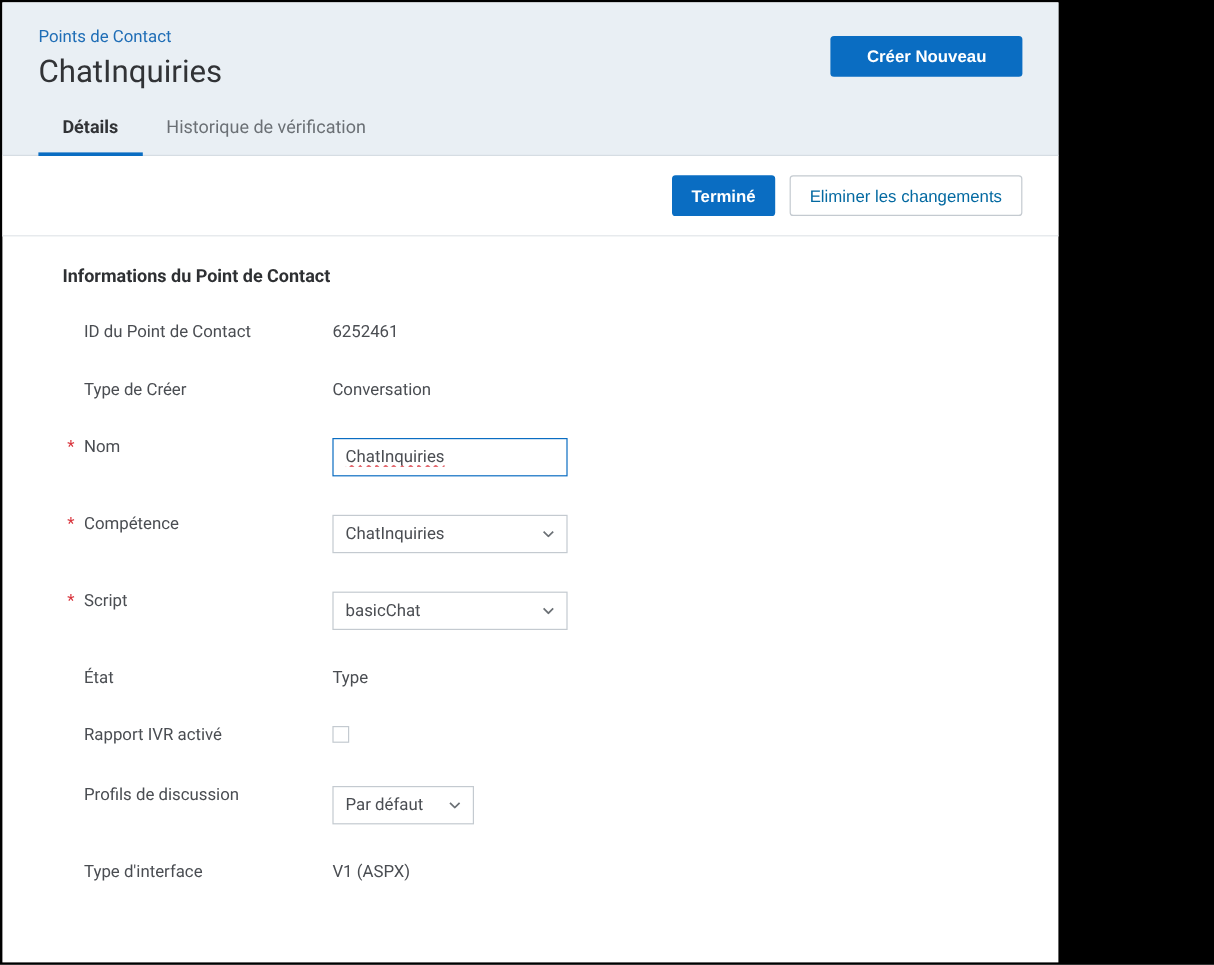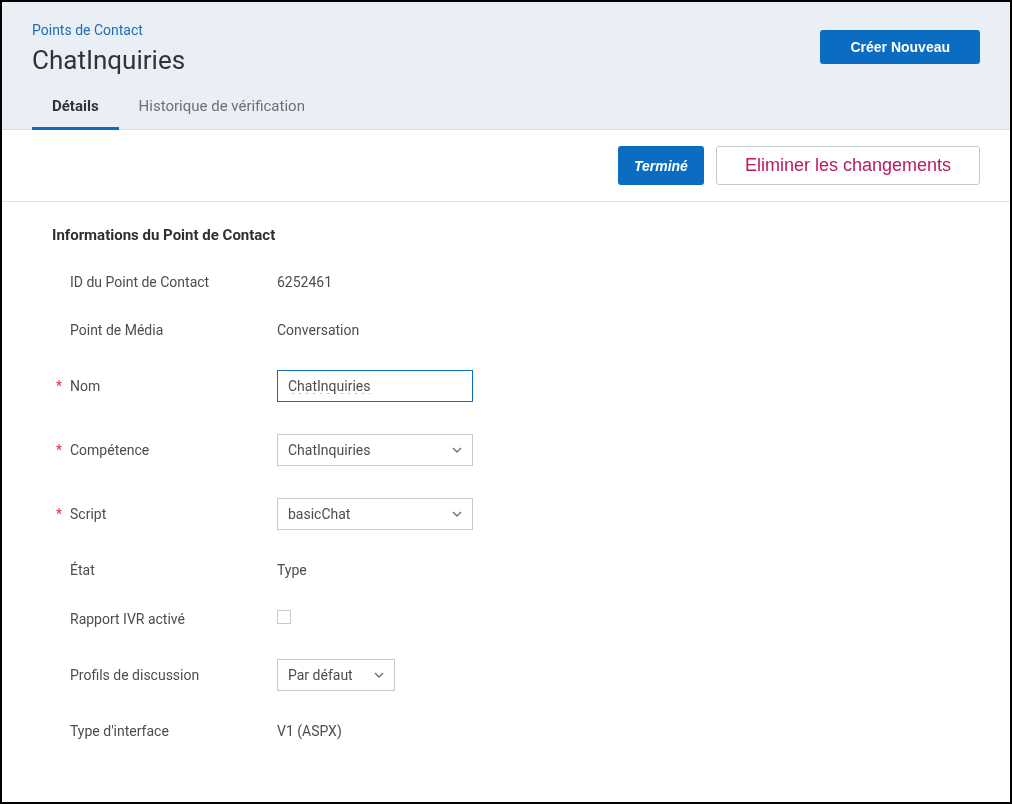--- a/index.html
+++ b/index.html
@@ -5,21 +5,21 @@
     * { box-sizing: border-box; margin: 0; padding: 0; }
     body {
       font-family: -apple-system, BlinkMacSystemFont, "Segoe UI", Roboto, "Helvetica Neue", Arial, sans-serif;
       background: #000;
       width: 1012px;
       height: 804px;
       overflow: hidden;
     }
     .outer {
       background: #fff;
-      width: 1008px;
+      width: 880px;
       height: 800px;
       margin: 2px;
       position: relative;
     }
     .header-region {
       background: #e9eff4;
       padding: 18px 30px 10px 30px;
       position: relative;
     }
     .breadcrumb-link {
@@ -76,44 +76,43 @@
     }
     .btn-primary {
       background: #0a6dc2;
       color: #fff;
       font-size: 14px;
       font-weight: 600;
       border: none;
       border-radius: 3px;
       padding: 8px 16px;
       cursor: pointer;
-      font-style: italic;
     }
     .btn-secondary {
       background: #fff;
-      color: #be185d;
-      font-size: 18px;
+      color: #0369a1;
+      font-size: 14px;
       font-weight: 400;
       border: 1px solid #c4cad0;
       border-radius: 3px;
-      padding: 8px 28px;
+      padding: 8px 16px;
       cursor: pointer;
     }
     .form-section {
       padding: 24px 50px;
     }
     .section-heading {
       font-size: 15px;
       font-weight: 700;
       color: #2e3033;
       margin-bottom: 26px;
     }
     .form-row {
       display: flex;
-      align-items: center;
+      align-items: flex-start;
       margin-bottom: 28px;
       padding-left: 0px;
     }
     .label-col {
       width: 225px;
       flex-shrink: 0;
       font-size: 14px;
       color: #4a4d52;
       padding-top: 4px;
       position: relative;
@@ -200,21 +199,21 @@
 
   <div class="form-section">
     <div class="section-heading">Informations du Point de Contact</div>
 
     <div class="form-row">
       <div class="label-col">ID du Point de Contact</div>
       <div class="value-col">6252461</div>
     </div>
 
     <div class="form-row">
-      <div class="label-col">Point de Média</div>
+      <div class="label-col">Type de Créer</div>
       <div class="value-col">Conversation</div>
     </div>
 
     <div class="form-row">
       <div class="label-col req">Nom</div>
       <div class="value-col">
         <input type="text" class="text-input underline-red" value="ChatInquiries" style="">
       </div>
     </div>
 

